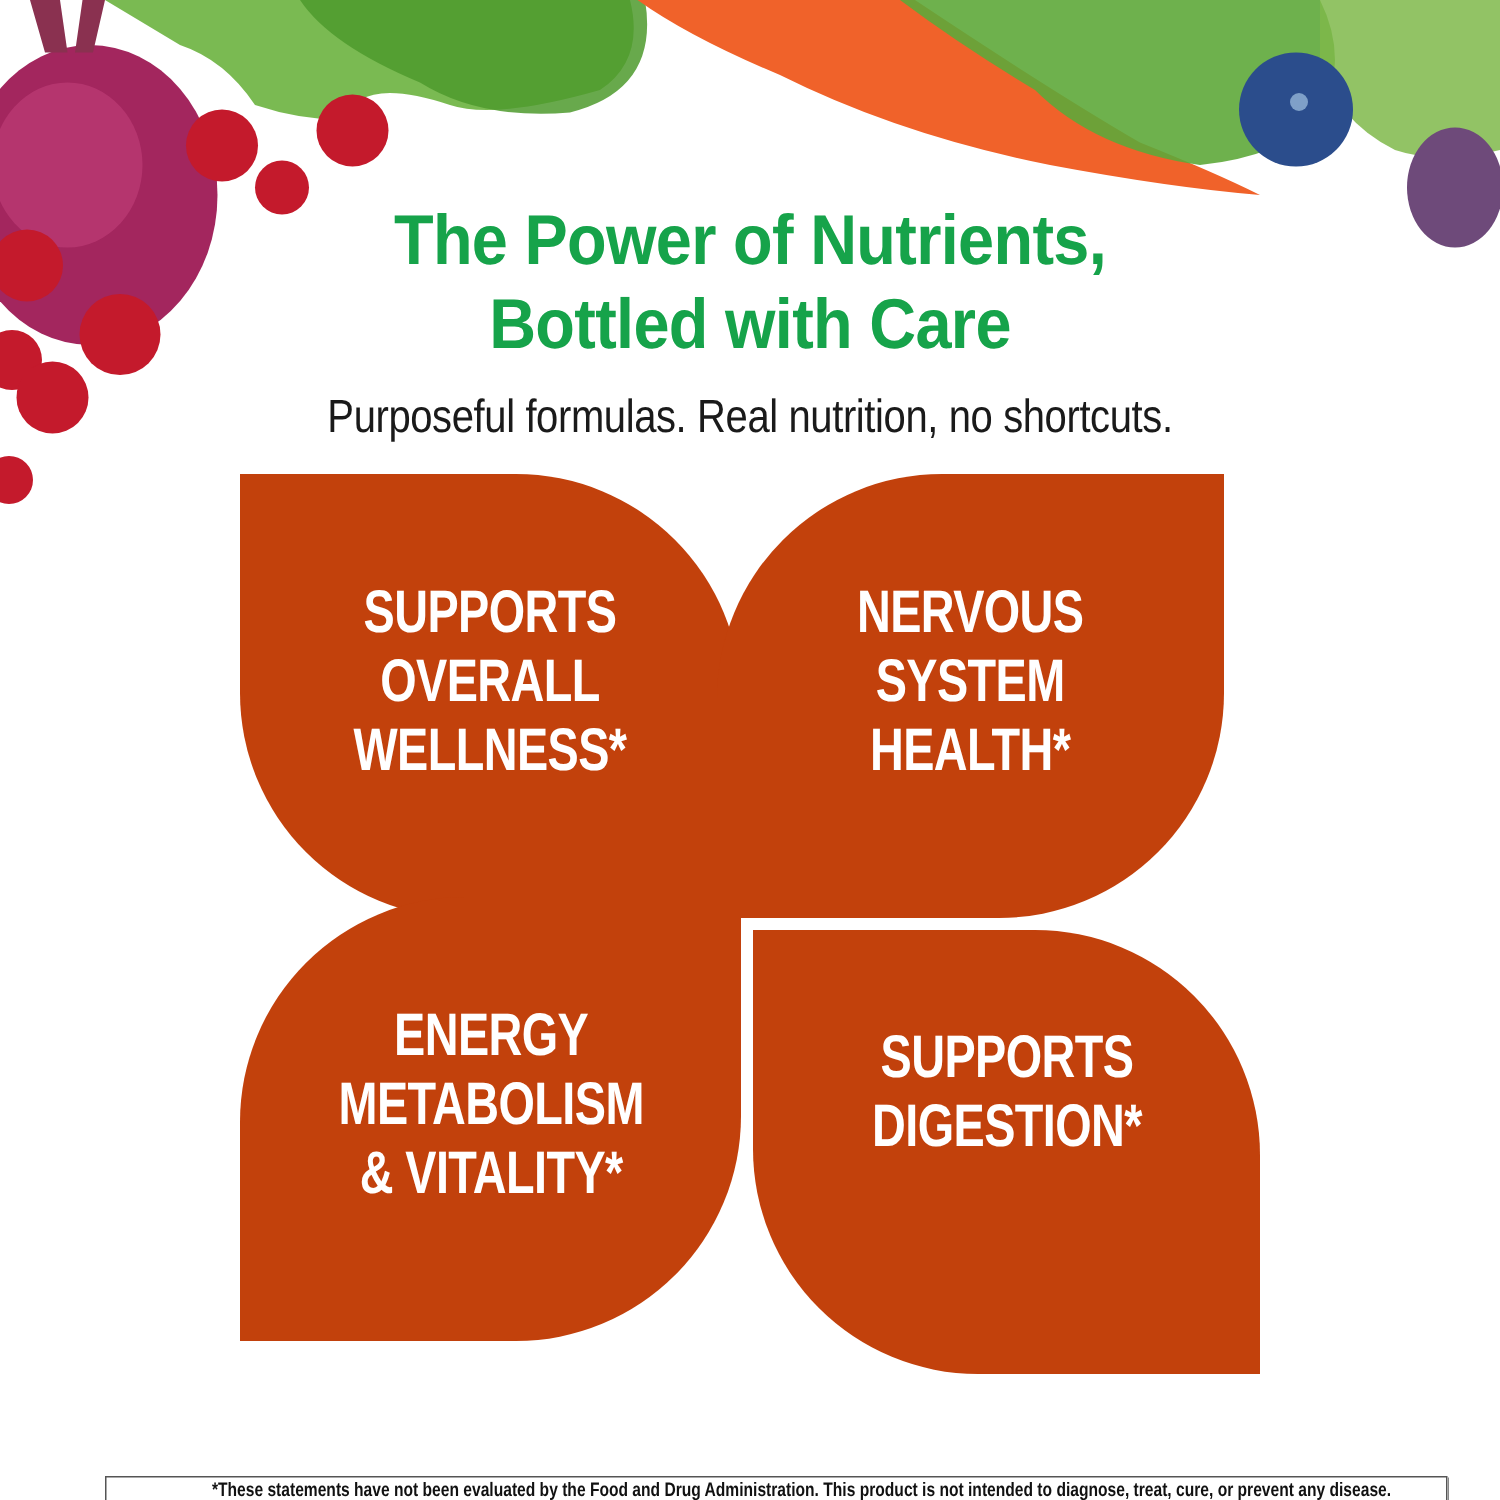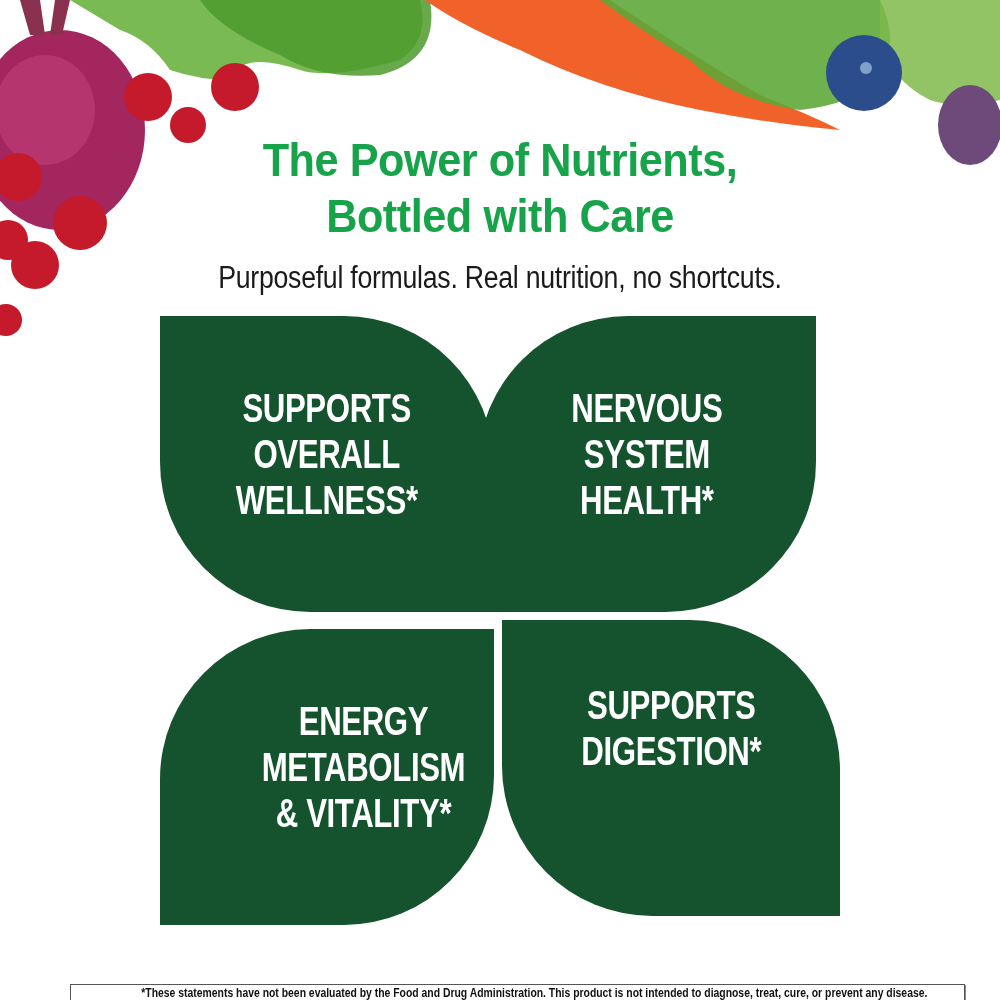--- a/index.html
+++ b/index.html
@@ -1,24 +1,24 @@
 <!DOCTYPE html>
 <html><head>
 <meta charset="utf-8">
 <style>
   html, body { margin:0; padding:0; }
   body { width:1000px; height:1000px; background:#ffffff; position:relative; overflow:hidden; font-family:"Liberation Sans", sans-serif; }
   .deco { position:absolute; }
   .title { position:absolute; left:0; width:1000px; top:132px; text-align:center; color:#16a34a; font-family:"Liberation Sans", sans-serif; font-weight:bold; font-size:47px; line-height:56px; letter-spacing:-0.5px; transform:scaleX(0.92); }
   .subtitle { position:absolute; left:0; width:1000px; top:258px; text-align:center; color:#1a1a1a; font-family:"Liberation Sans", sans-serif; font-size:31px; line-height:40px; transform:scaleX(0.86); letter-spacing:-0.3px; }
-  .tile { position:absolute; background:#14532d; display:flex; align-items:center; justify-content:center; }
+  .tile { position:absolute; background:#c2410c; display:flex; align-items:center; justify-content:center; }
   .tile .label { color:#ffffff; font-family:"Liberation Sans", sans-serif; font-weight:bold; text-align:center; font-size:40px; line-height:46px; transform:scaleX(0.78); white-space:pre-line; letter-spacing:-0.5px; }
   .t1 { left:160px; top:316px; width:334px; height:296px; border-radius:0 150px 0 150px; }
   .t2 { left:478px; top:316px; width:338px; height:296px; border-radius:150px 0 150px 0; }
-  .t3 { left:160px; top:629px; width:334px; height:296px; border-radius:150px 0 150px 0;justify-content:flex-end; }
+  .t3 { left:160px; top:598px; width:334px; height:296px; border-radius:150px 0 150px 0; }
   .t4 { left:502px; top:620px; width:338px; height:296px; border-radius:0 150px 0 150px; }
   .t1 .label { margin-top:-20px; }
   .t2 .label { margin-top:-20px; }
   .t3 .label { margin-top:-20px; }
   .t4 .label { margin-top:-80px; }
   .disclaimer { position:absolute; left:70px; top:984px; width:860px; height:28px; border:1.5px solid #555; box-shadow:1px 1px 0 #888; display:flex; justify-content:center;padding-left:33px; }
   .disclaimer span { font-family:"Liberation Sans", sans-serif; font-size:13px; color:#111; font-weight:bold; transform:scaleX(0.8); white-space:nowrap; display:inline-block; }
 </style>
 </head>
 <body>

